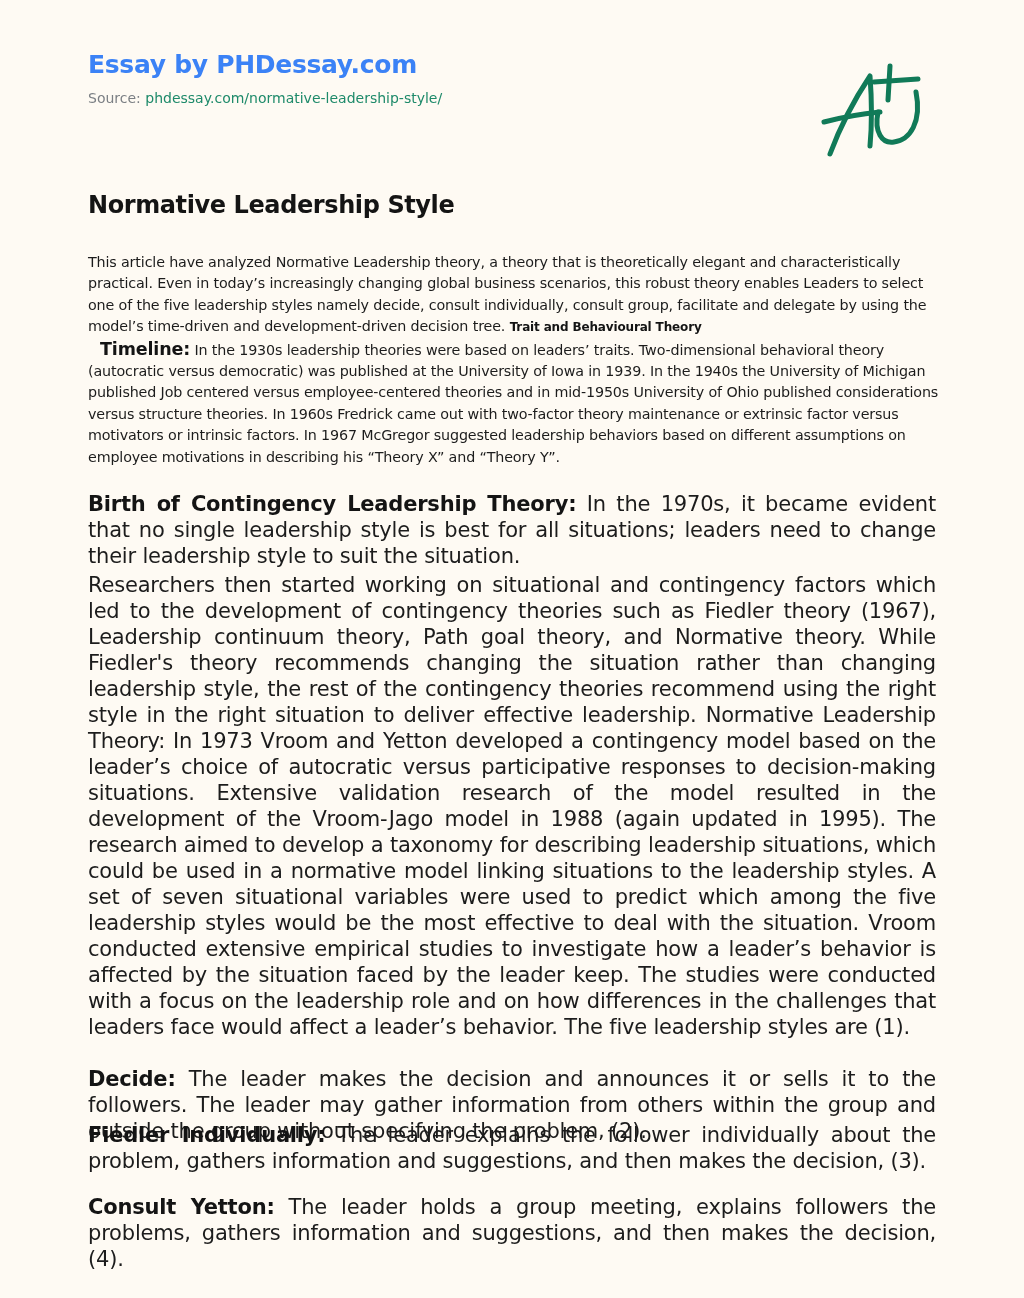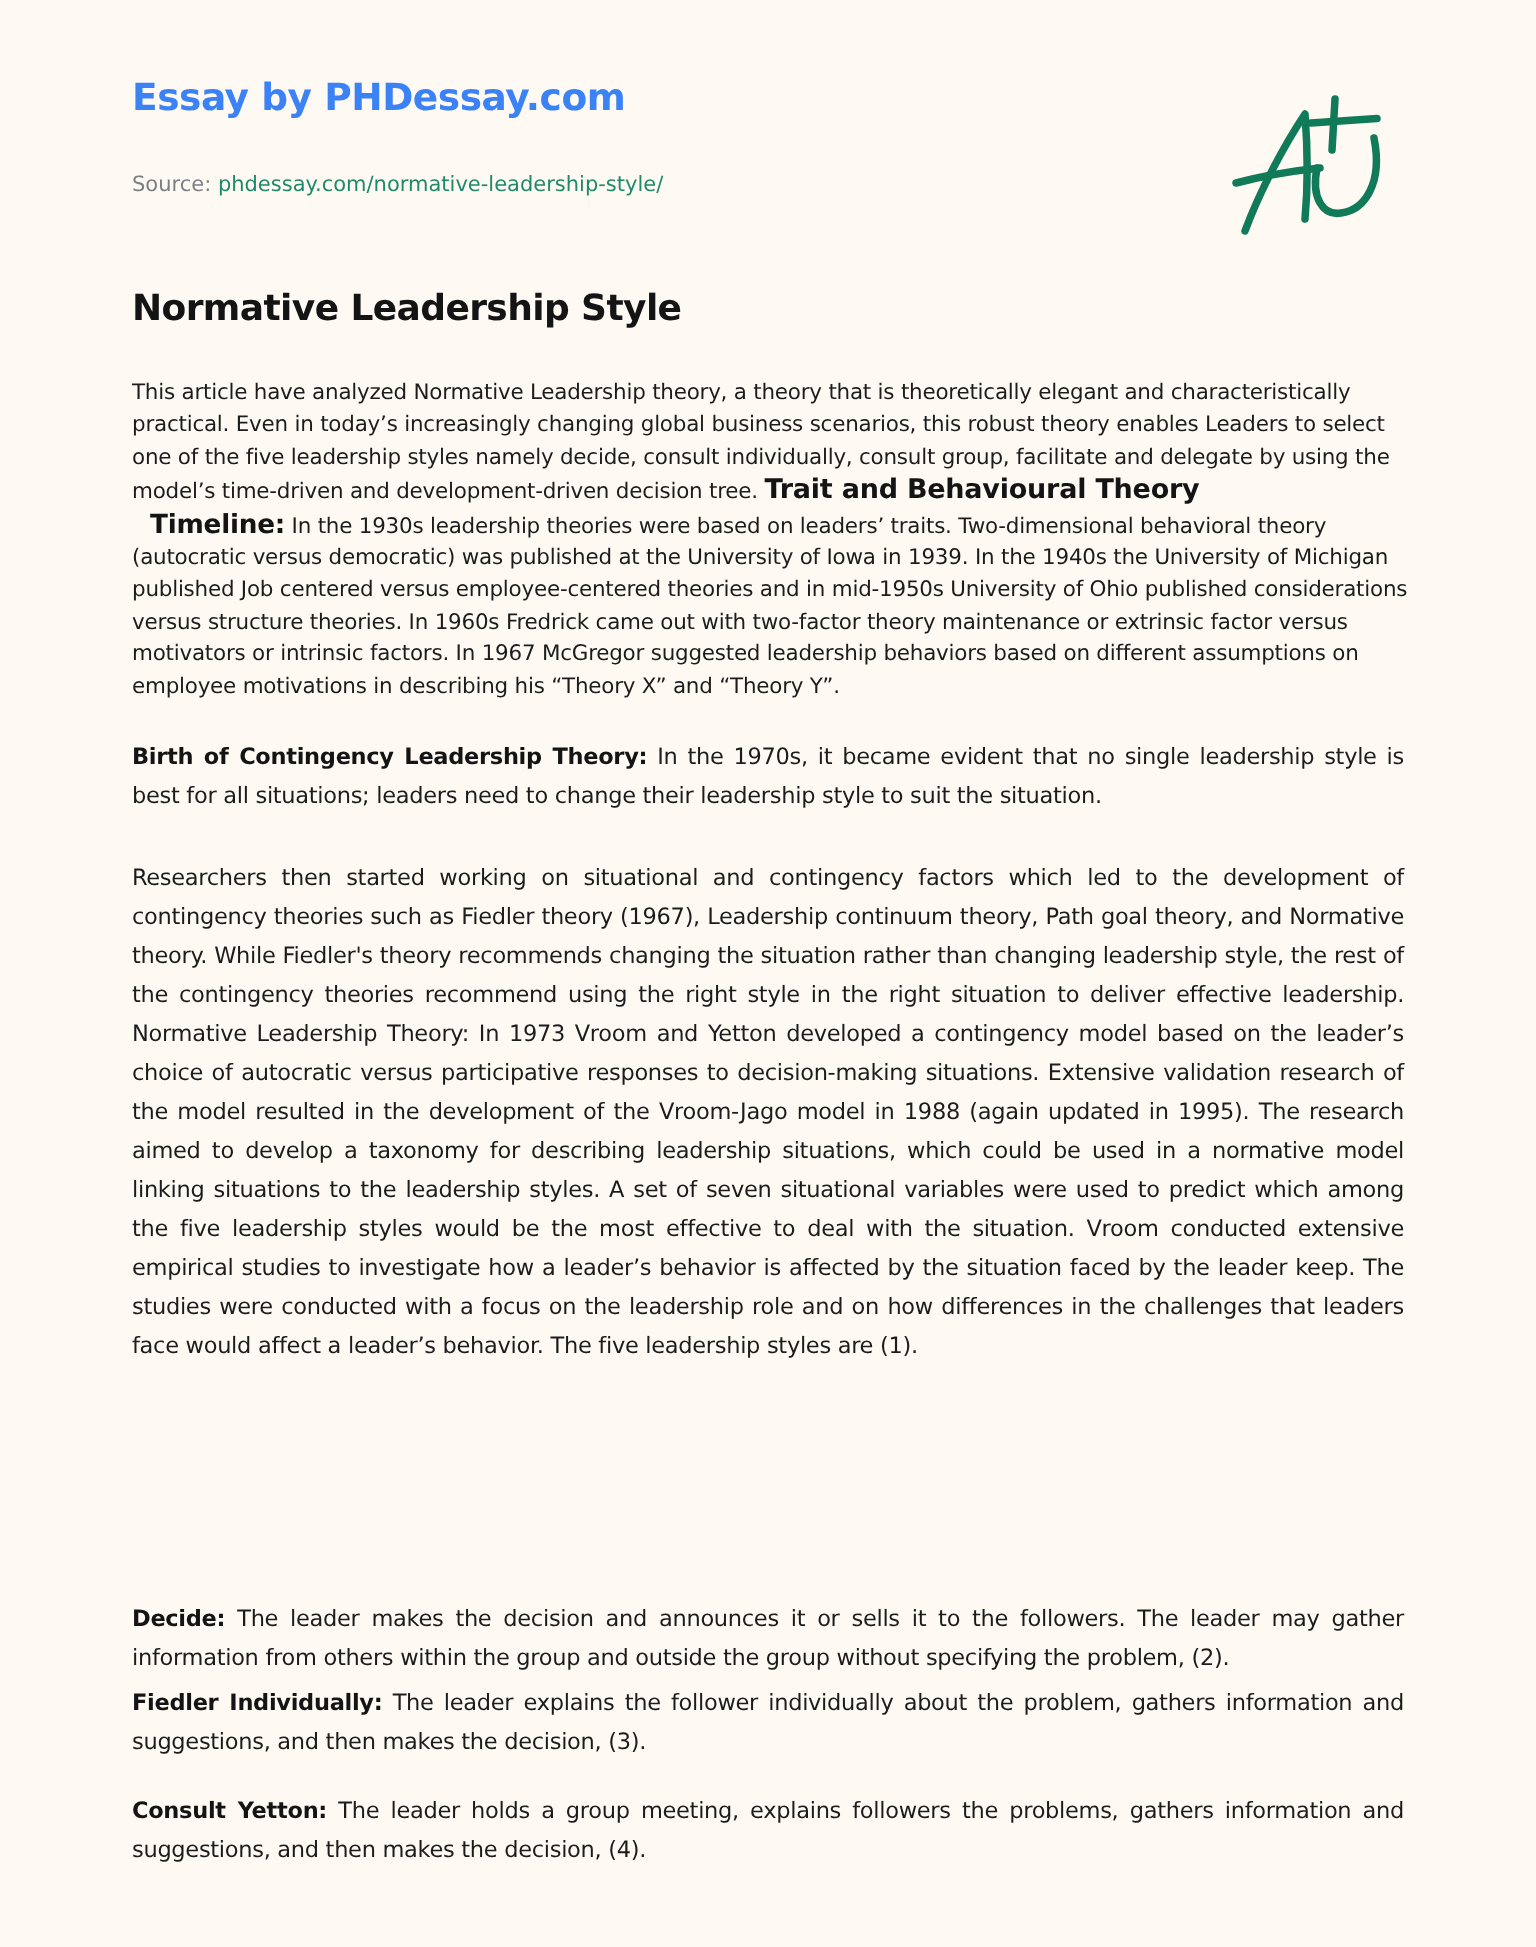--- a/index.html
+++ b/index.html
@@ -21,21 +21,21 @@
       top: 50px;
       font-size: 25px;
       font-weight: bold;
       color: #3b82f6;
       letter-spacing: -0.3px;
       margin: 0;
     }
     .source-line {
       position: absolute;
       left: 88px;
-      top: 115px;
+      top: 90px;
       font-size: 14px;
       color: #7b7f84;
     }
     .source-link {
       color: #1e8a6a;
       text-decoration: none;
     }
     .logo {
       position: absolute;
       left: 818px;
@@ -58,35 +58,35 @@
       left: 88px;
       top: 252px;
       width: 860px;
       font-size: 14.3px;
       line-height: 21.4px;
       color: #1c1c1c;
       margin: 0;
       letter-spacing: -0.15px;
     }
     .intro .inline-heading {
-      font-size: 18px;
+      font-size: 12px;
       font-weight: bold;
       color: #141414;
     }
     .intro .timeline-label {
       font-size: 17.5px;
       font-weight: bold;
       color: #141414;
       margin-left: 12px;
     }
     .body-text {
       position: absolute;
       left: 88px;
       width: 848px;
-      font-size: 15px;
+      font-size: 21px;
       line-height: 26px;
       text-align: justify;
       margin: 0;
       color: #1c1c1c;
       letter-spacing: -0.2px;
     }
     .body-text b {
       font-weight: bold;
       color: #141414;
     }

